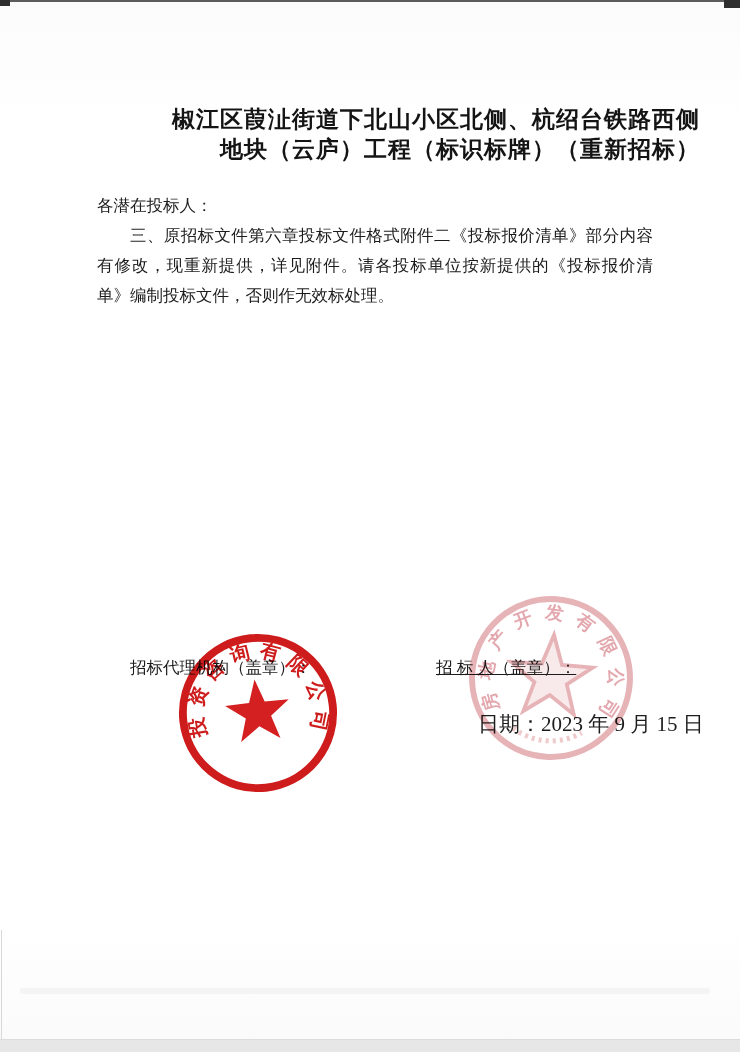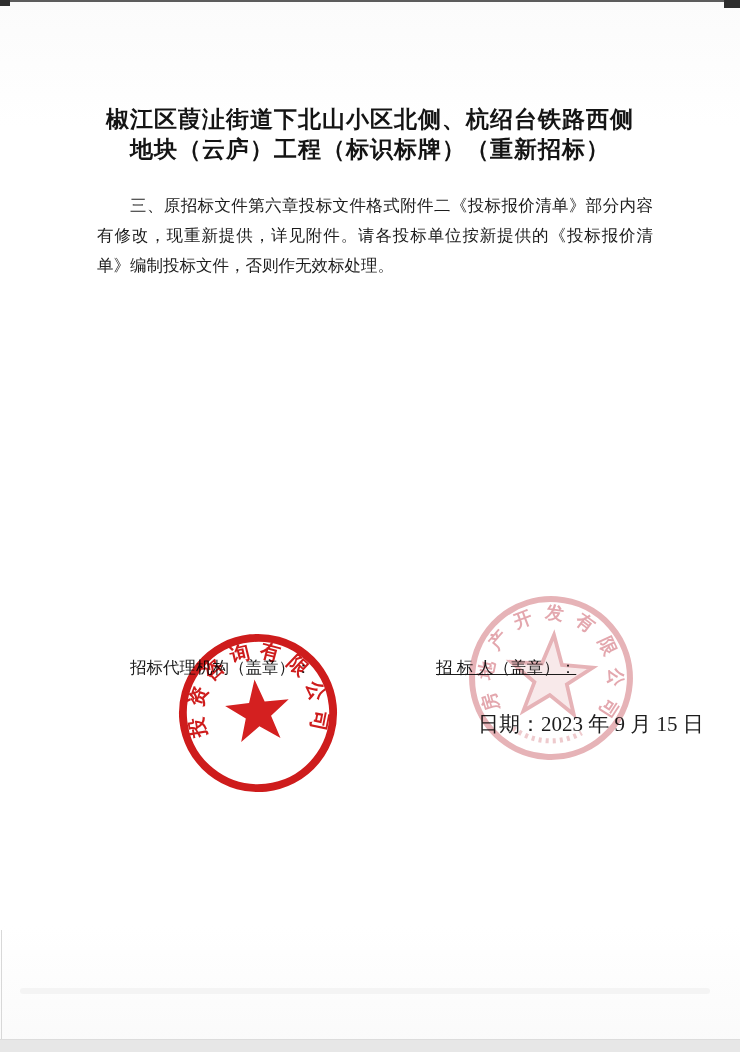--- a/index.html
+++ b/index.html
@@ -16,21 +16,21 @@
   
   .edge-top{position:absolute;top:0;left:0;width:740px;height:2px;background:#3f3f3f;opacity:.85;}
   .corner-tl{position:absolute;top:0;left:0;width:10px;height:6px;background:#2e2e2e;}
   .corner-tr{position:absolute;top:0;right:0;width:16px;height:8px;background:#2e2e2e;}
   .edge-bottom{position:absolute;bottom:0;left:0;width:740px;height:12px;background:#e7e7e7;border-top:1px solid #dcdcdc;}
   .smudge{position:absolute;top:988px;left:20px;width:690px;height:6px;background:#f4f4f4;border-radius:3px;}
   .edge-left{position:absolute;left:1px;top:930px;width:1px;height:110px;background:#d8d8d8;}
 
   .title{
     position:absolute;top:104px;left:40px;width:660px;
-    text-align:center;font-family:"Liberation Sans","DejaVu Sans",sans-serif;
+    text-align:right;font-family:"Liberation Sans","DejaVu Sans",sans-serif;
     font-weight:bold;font-size:23px;line-height:30px;color:#141414;letter-spacing:1px;
   }
   .bodytext{
     position:absolute;top:191px;left:97px;width:556px;
     font-size:16.5px;line-height:30px;text-align:justify;
   }
   .bodytext p{margin:0;text-indent:2em;}
   .bodytext .salutation{text-indent:0;}
 
   .sig-label{position:absolute;font-size:16.5px;white-space:nowrap;}
@@ -55,20 +55,21 @@
   <div class="smudge"></div>
   <div class="edge-left"></div>
   <div class="edge-bottom"></div>
 
   <div class="title">
     <div>椒江区葭沚街道下北山小区北侧、杭绍台铁路西侧</div>
     <div>地块（云庐）工程（标识标牌）（重新招标）</div>
   </div>
 
   <div class="bodytext">
+    <p class="salutation">各潜在投标人：</p>
     <p>三、原招标文件第六章投标文件格式附件二《投标报价清单》部分内容有修改，现重新提供，详见附件。请各投标单位按新提供的《投标报价清单》编制投标文件，否则作无效标处理。</p>
   </div>
 
   <div class="sig-label agency-label">招标代理机构（盖章）：</div>
   <div class="sig-label bidder-label">招 标 人（盖章）：</div>
   <div class="date-line">日期：2023 年 9 月 15 日</div>
 
   <div class="stamp stamp-agency">
     <svg viewBox="-85 -85 170 170">
       <circle cx="0" cy="0" r="76" fill="none" stroke="#ce1c1c" stroke-width="8"></circle>

